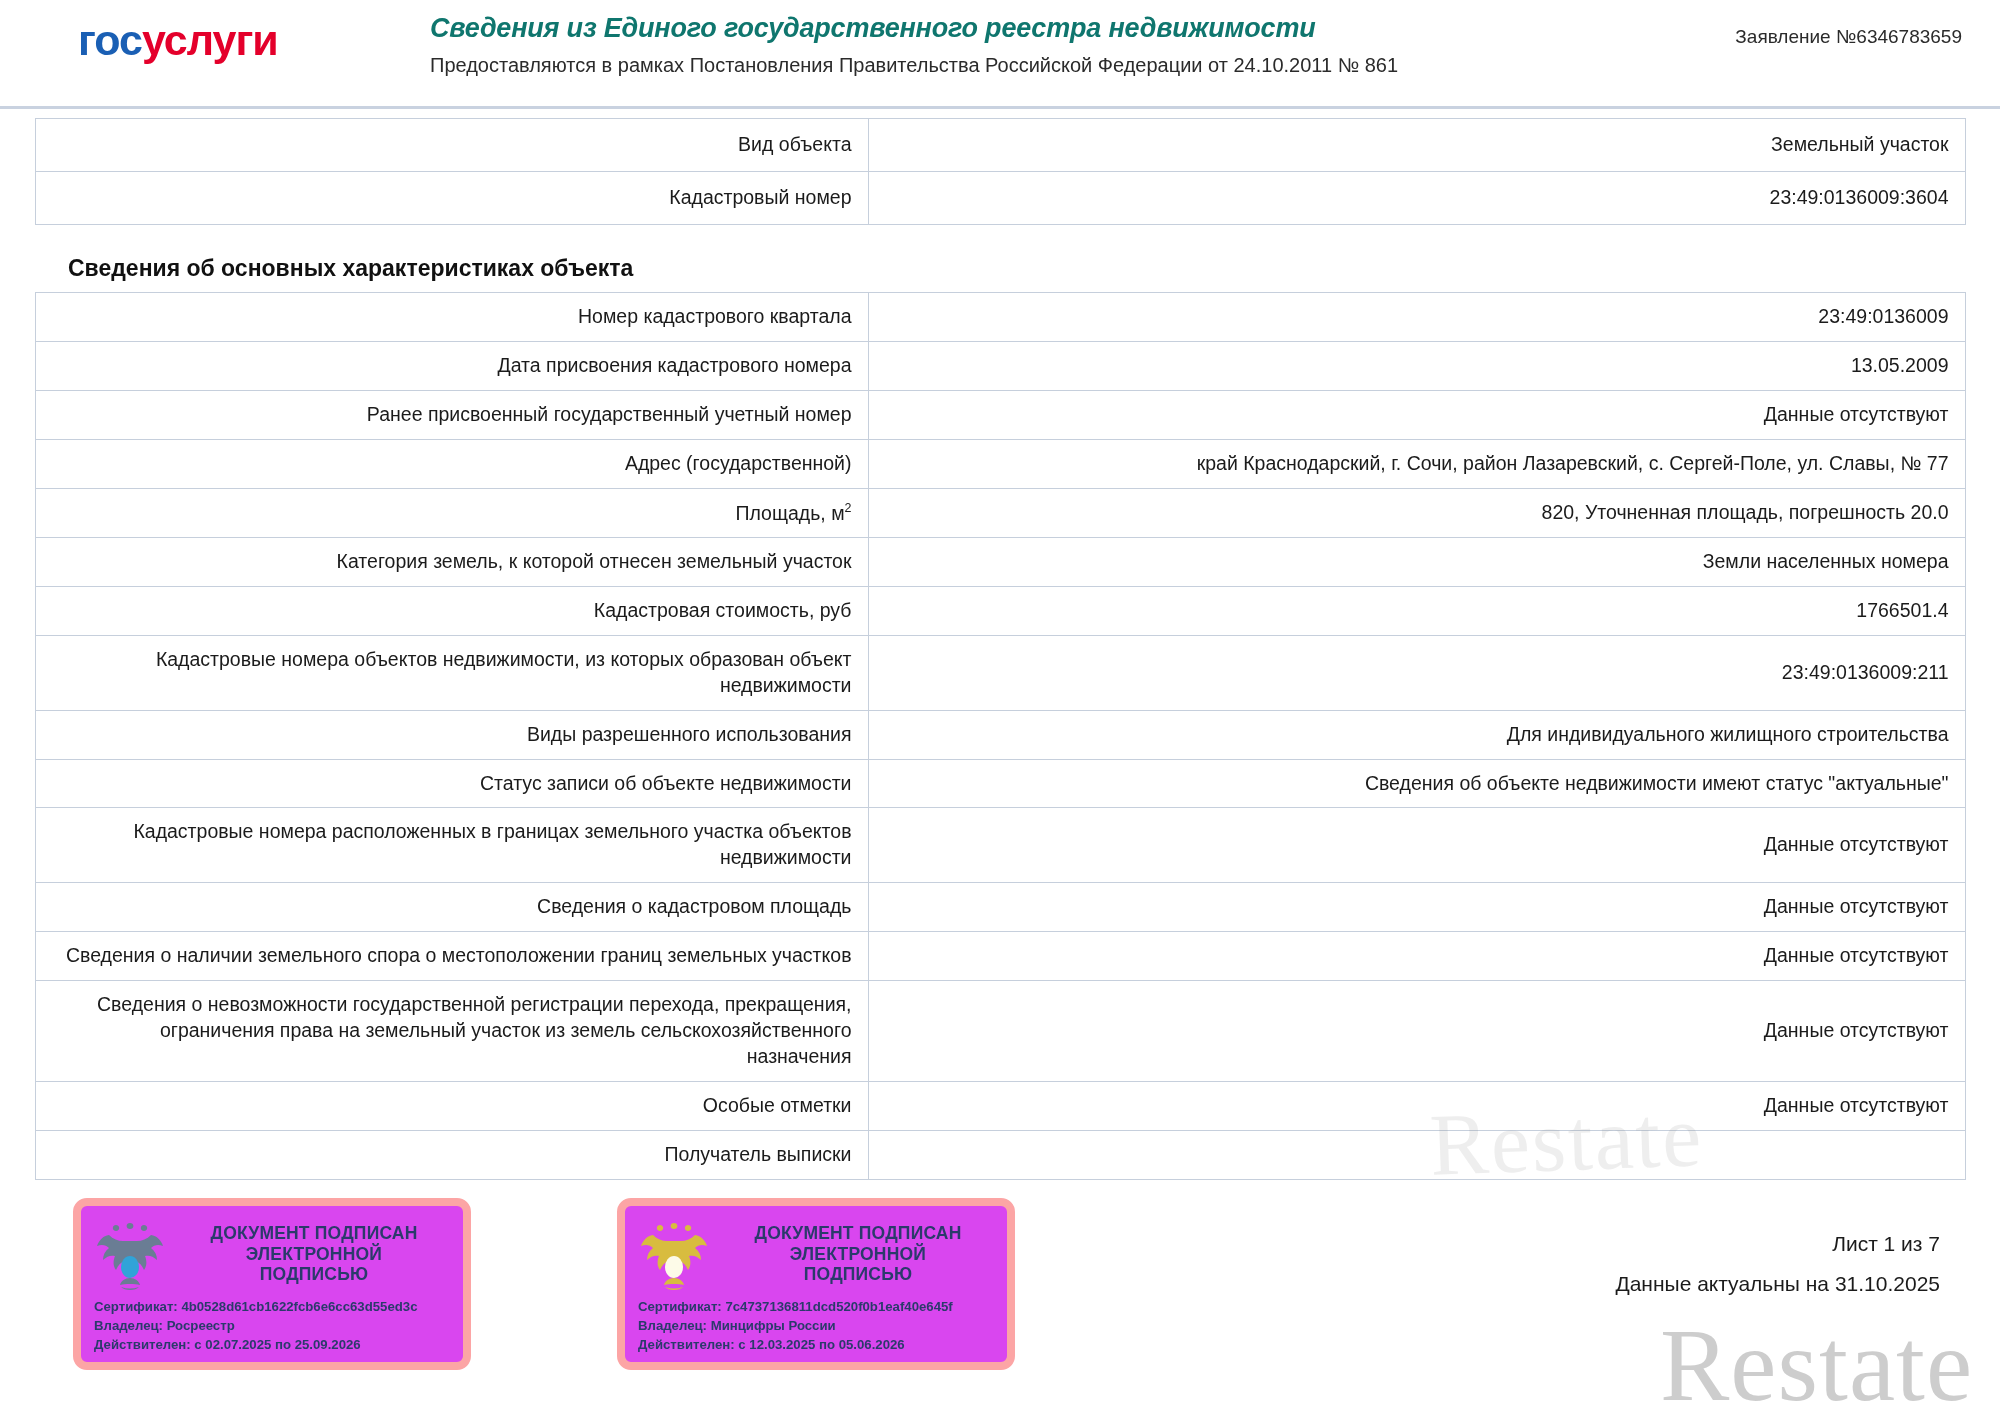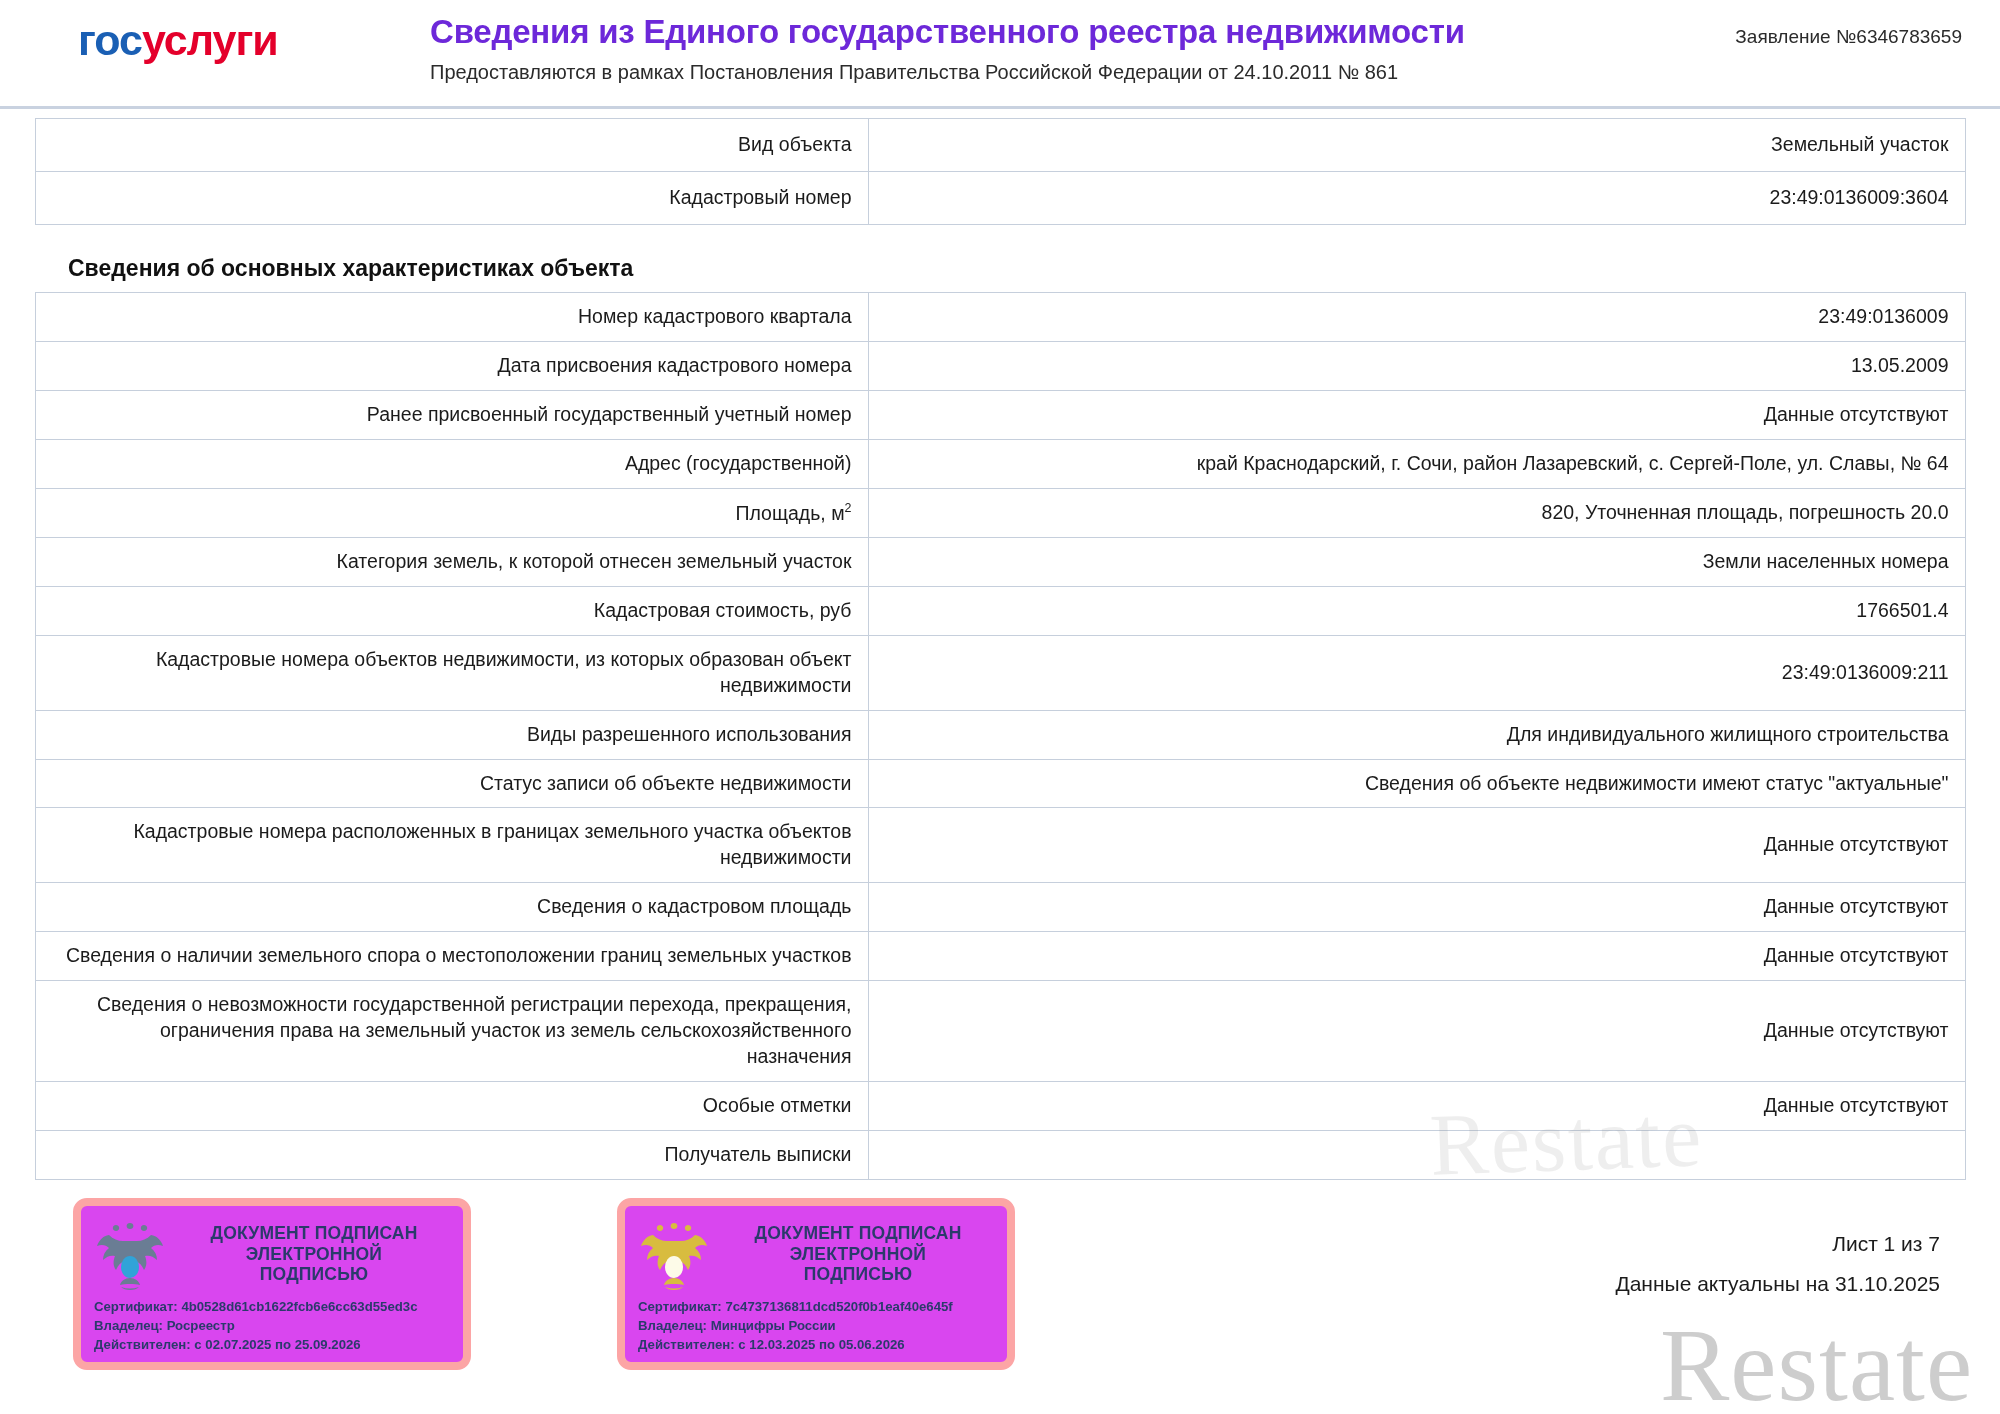--- a/index.html
+++ b/index.html
@@ -24,22 +24,23 @@
     position:absolute;left:78px;top:16px;
     font-size:43px;font-weight:bold;letter-spacing:-1px;
     font-family:"Liberation Sans","DejaVu Sans",sans-serif;
   }
   .logo .l-blue{color:#1a5fb4;}
   .logo .l-red{color:#e4002b;text-align:right;}
   .head-titles{
     position:absolute;left:430px;top:12px;width:1180px;
   }
   .head-title{
-    font-size:33px;font-weight:bold;color:#6d28d9;line-height:1.22;
+    font-size:27px;font-weight:bold;color:#0f766e;line-height:1.22;
     letter-spacing:-0.2px;
+    font-style:italic;
   }
   .head-sub{
     font-size:20px;color:#2b2b2b;margin-top:8px;line-height:1.25;
   }
   .head-right{
     position:absolute;right:38px;top:26px;
     font-size:19px;color:#2b2b2b;white-space:nowrap;
   }
   .head-rule{
     position:absolute;left:0;right:0;top:106px;height:3px;
@@ -168,21 +169,21 @@
       <tr>
         <td class="k">Дата присвоения кадастрового номера</td>
         <td class="v">13.05.2009</td>
       </tr>
       <tr>
         <td class="k">Ранее присвоенный государственный учетный номер</td>
         <td class="v">Данные отсутствуют</td>
       </tr>
       <tr>
         <td class="k">Адрес (государственной)</td>
-        <td class="v">край Краснодарский, г. Сочи, район Лазаревский, с. Сергей-Поле, ул. Славы, № 64</td>
+        <td class="v">край Краснодарский, г. Сочи, район Лазаревский, с. Сергей-Поле, ул. Славы, № 77</td>
       </tr>
       <tr>
         <td class="k"><span>Площадь, м</span><sup>2</sup></td>
         <td class="v">820, Уточненная площадь, погрешность 20.0</td>
       </tr>
       <tr>
         <td class="k">Категория земель, к которой отнесен земельный участок</td>
         <td class="v">Земли населенных номера</td>
       </tr>
       <tr>

